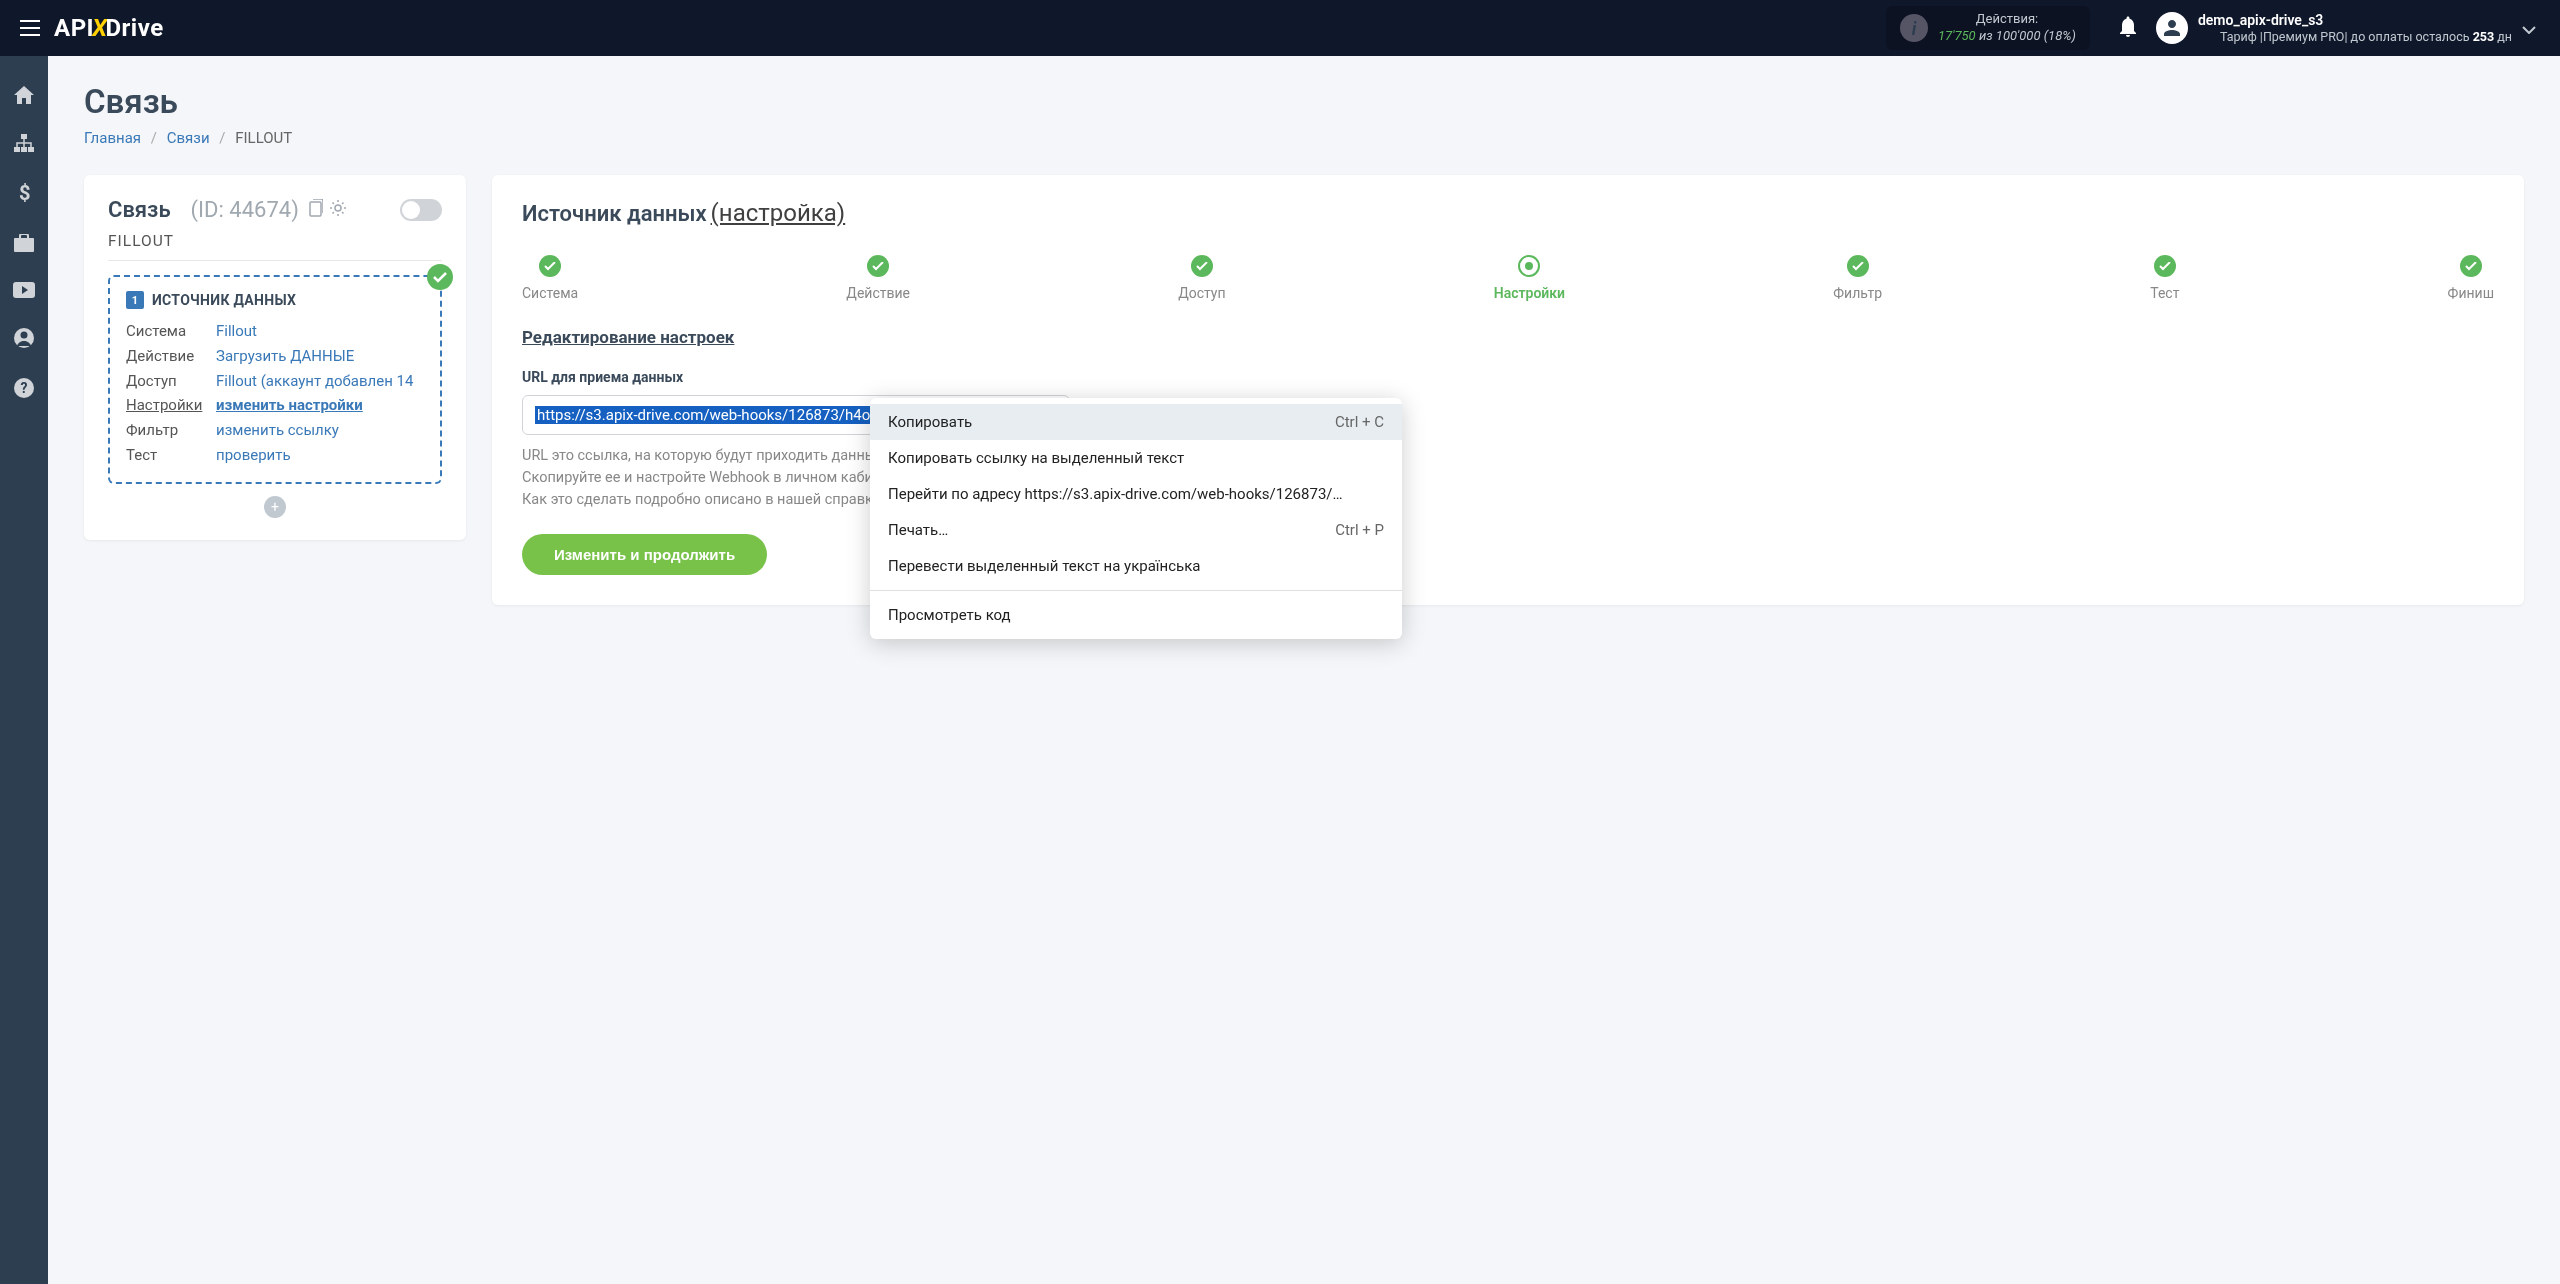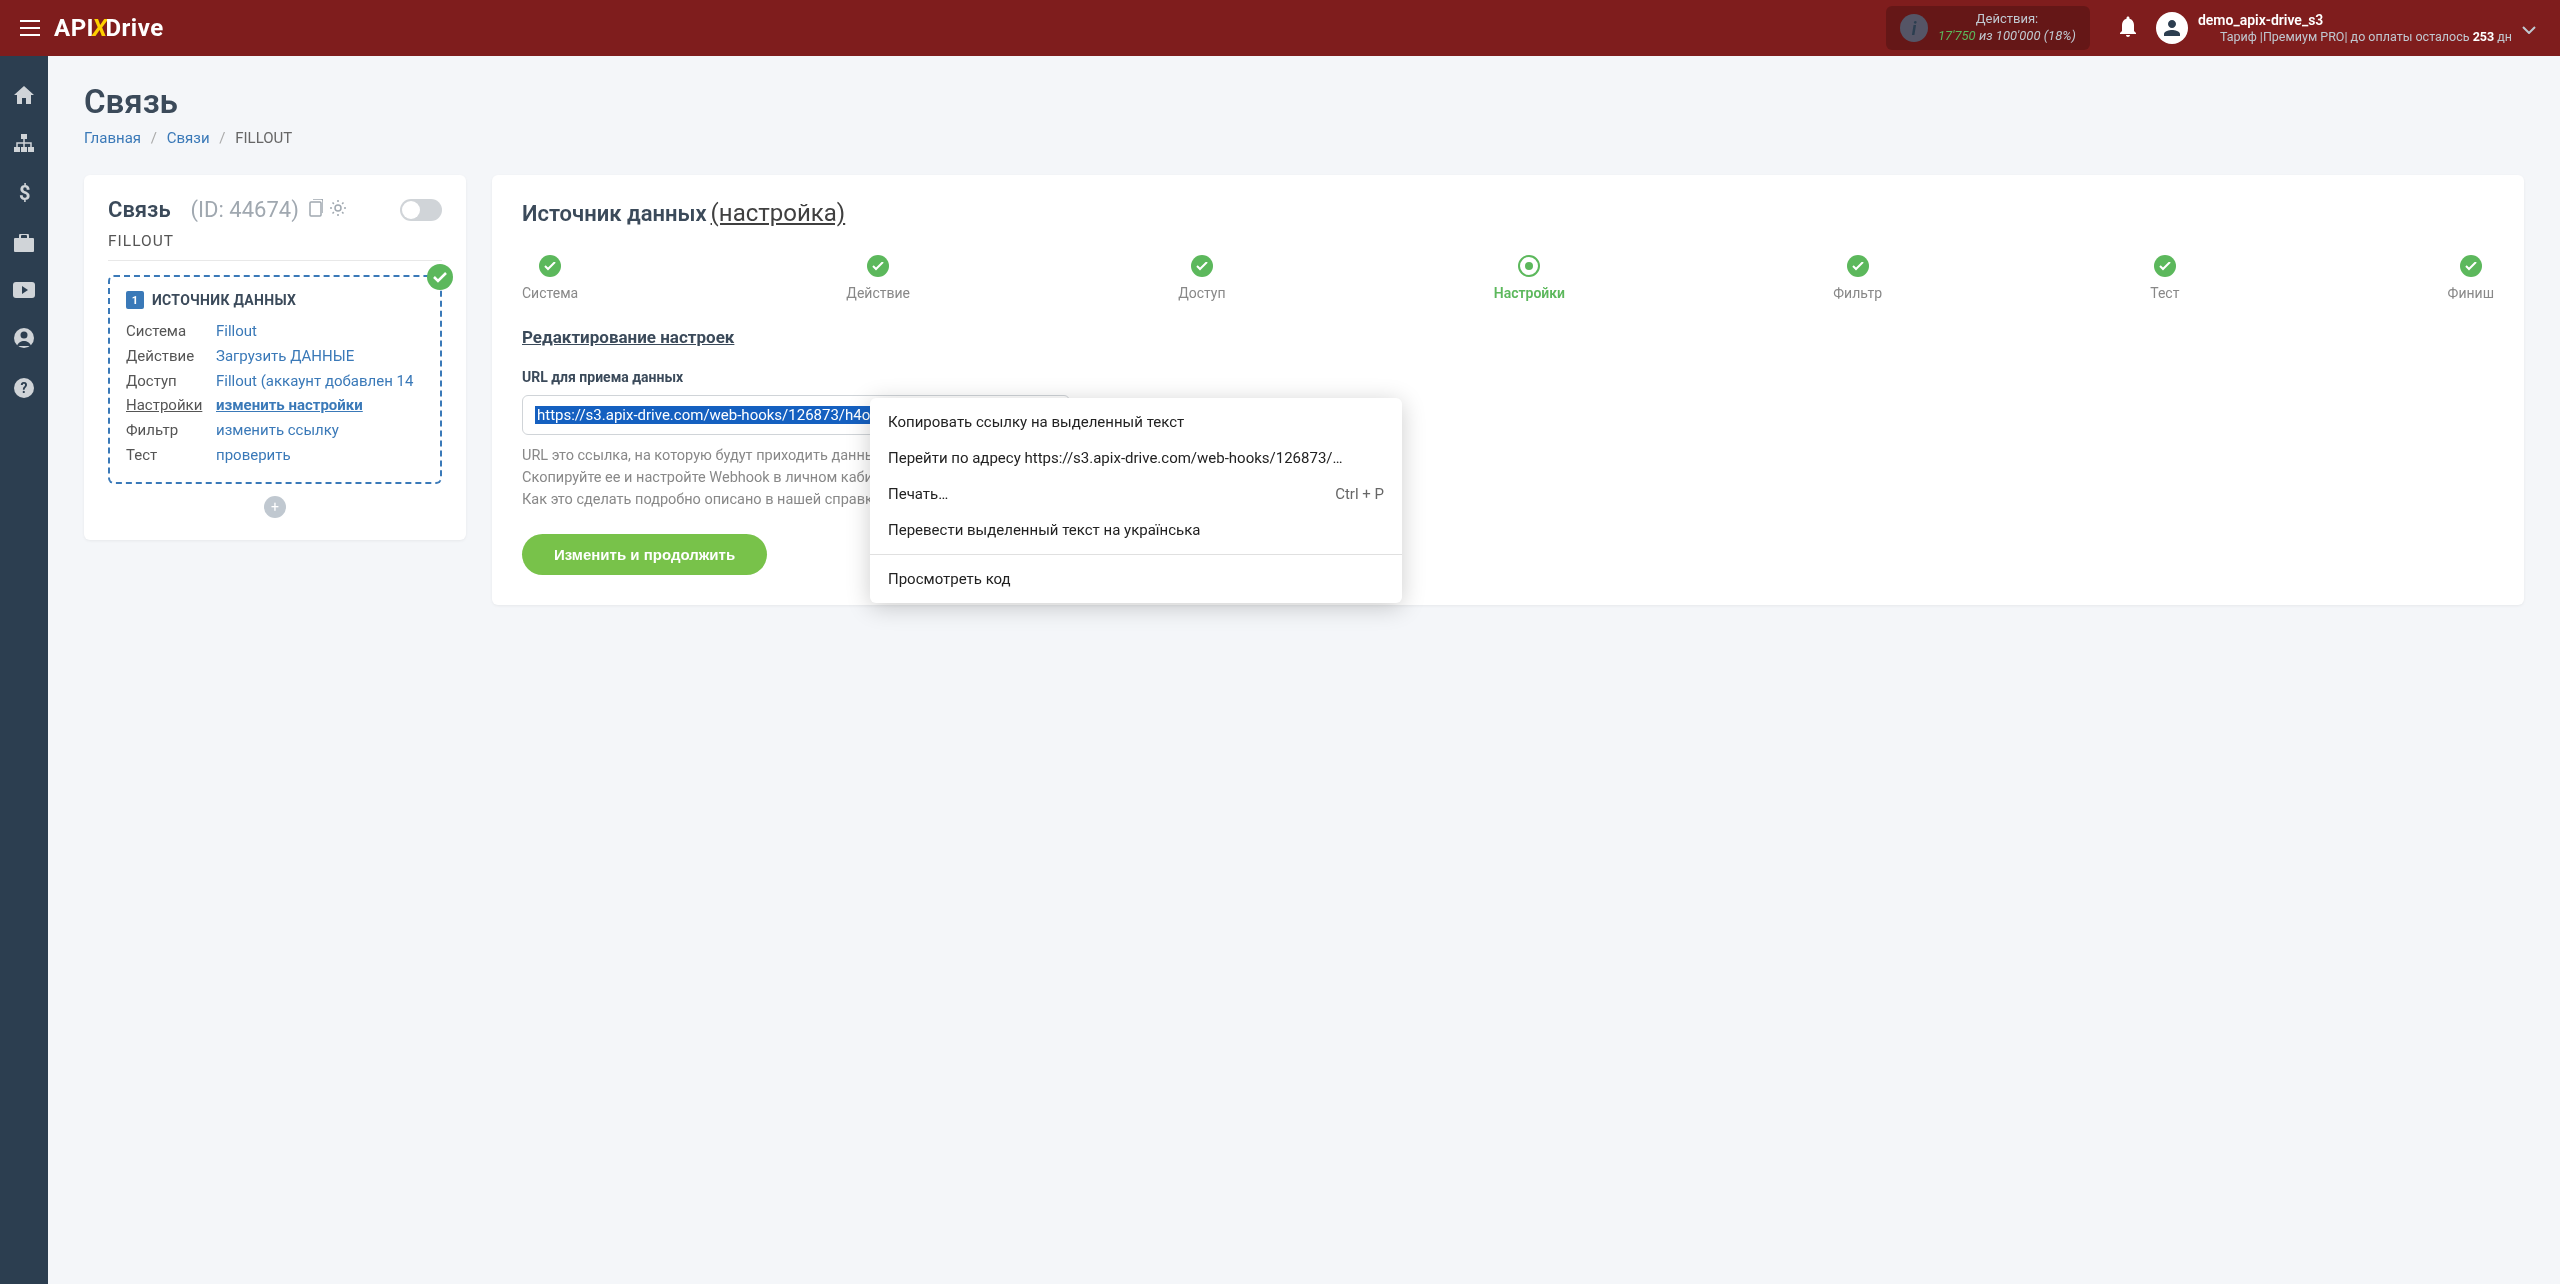--- a/index.html
+++ b/index.html
@@ -1,19 +1,19 @@
 <!DOCTYPE html>
 <html><head>
 <meta charset="utf-8">
 <style>
 * { margin: 0; padding: 0; box-sizing: border-box; }
 body { font-family: -apple-system, BlinkMacSystemFont, "Segoe UI", Roboto, Arial, sans-serif; background: #f4f6f9; width: 2560px; height: 1284px; }
 
 
-.header { background: #7f1d1d; height: 56px; display: flex; align-items: center; padding: 0 14px; color: #fff; }
+.header { background: #0f172a; height: 56px; display: flex; align-items: center; padding: 0 14px; color: #fff; }
 .hamburger { cursor: pointer; padding: 6px; }
 .hamburger svg { display: block; }
 .logo { display: flex; align-items: center; margin-left: 8px; font-weight: 700; font-size: 24px; letter-spacing: 0.5px; }
 .logo .x { color: #fed000; margin: 0 -2px; font-style: italic; }
 .header-spacer { flex: 1; }
 .actions-box { background: rgba(0,0,0,0.2); border-radius: 6px; padding: 5px 14px; display: flex; align-items: center; gap: 10px; margin-right: 20px; }
 .actions-icon { width: 28px; height: 28px; border-radius: 50%; background: #556; display: flex; align-items: center; justify-content: center; font-style: italic; font-weight: bold; color: #2c3e50; font-size: 18px; }
 .actions-text { font-size: 13px; line-height: 1.3; }
 .actions-label { color: #c0c8d0; text-align: center; }
 .actions-numbers { color: #5cb85c; font-style: italic; }
@@ -324,20 +324,24 @@
         <span>URL это ссылка, на которую будут приходить данные из </span><br>
         <span>Скопируйте ее и настройте Webhook в личном кабинете </span><br>
         <span>Как это сделать подробно описано в нашей справке по с</span>
       </div>
       <button class="primary-btn">Изменить и продолжить</button>
     </div>
   </div>
 </div>
 
 <div class="context-menu">
+  <div class="cm-item highlight">
+      <span>Копировать</span>
+      <span class="shortcut">Ctrl + C</span>
+    </div>
   <div class="cm-item">
       <span>Копировать ссылку на выделенный текст</span>
     </div>
   <div class="cm-item">
       <span>Перейти по адресу https://s3.apix-drive.com/web-hooks/126873/…</span>
     </div>
   <div class="cm-item">
       <span>Печать…</span>
       <span class="shortcut">Ctrl + P</span>
     </div>

